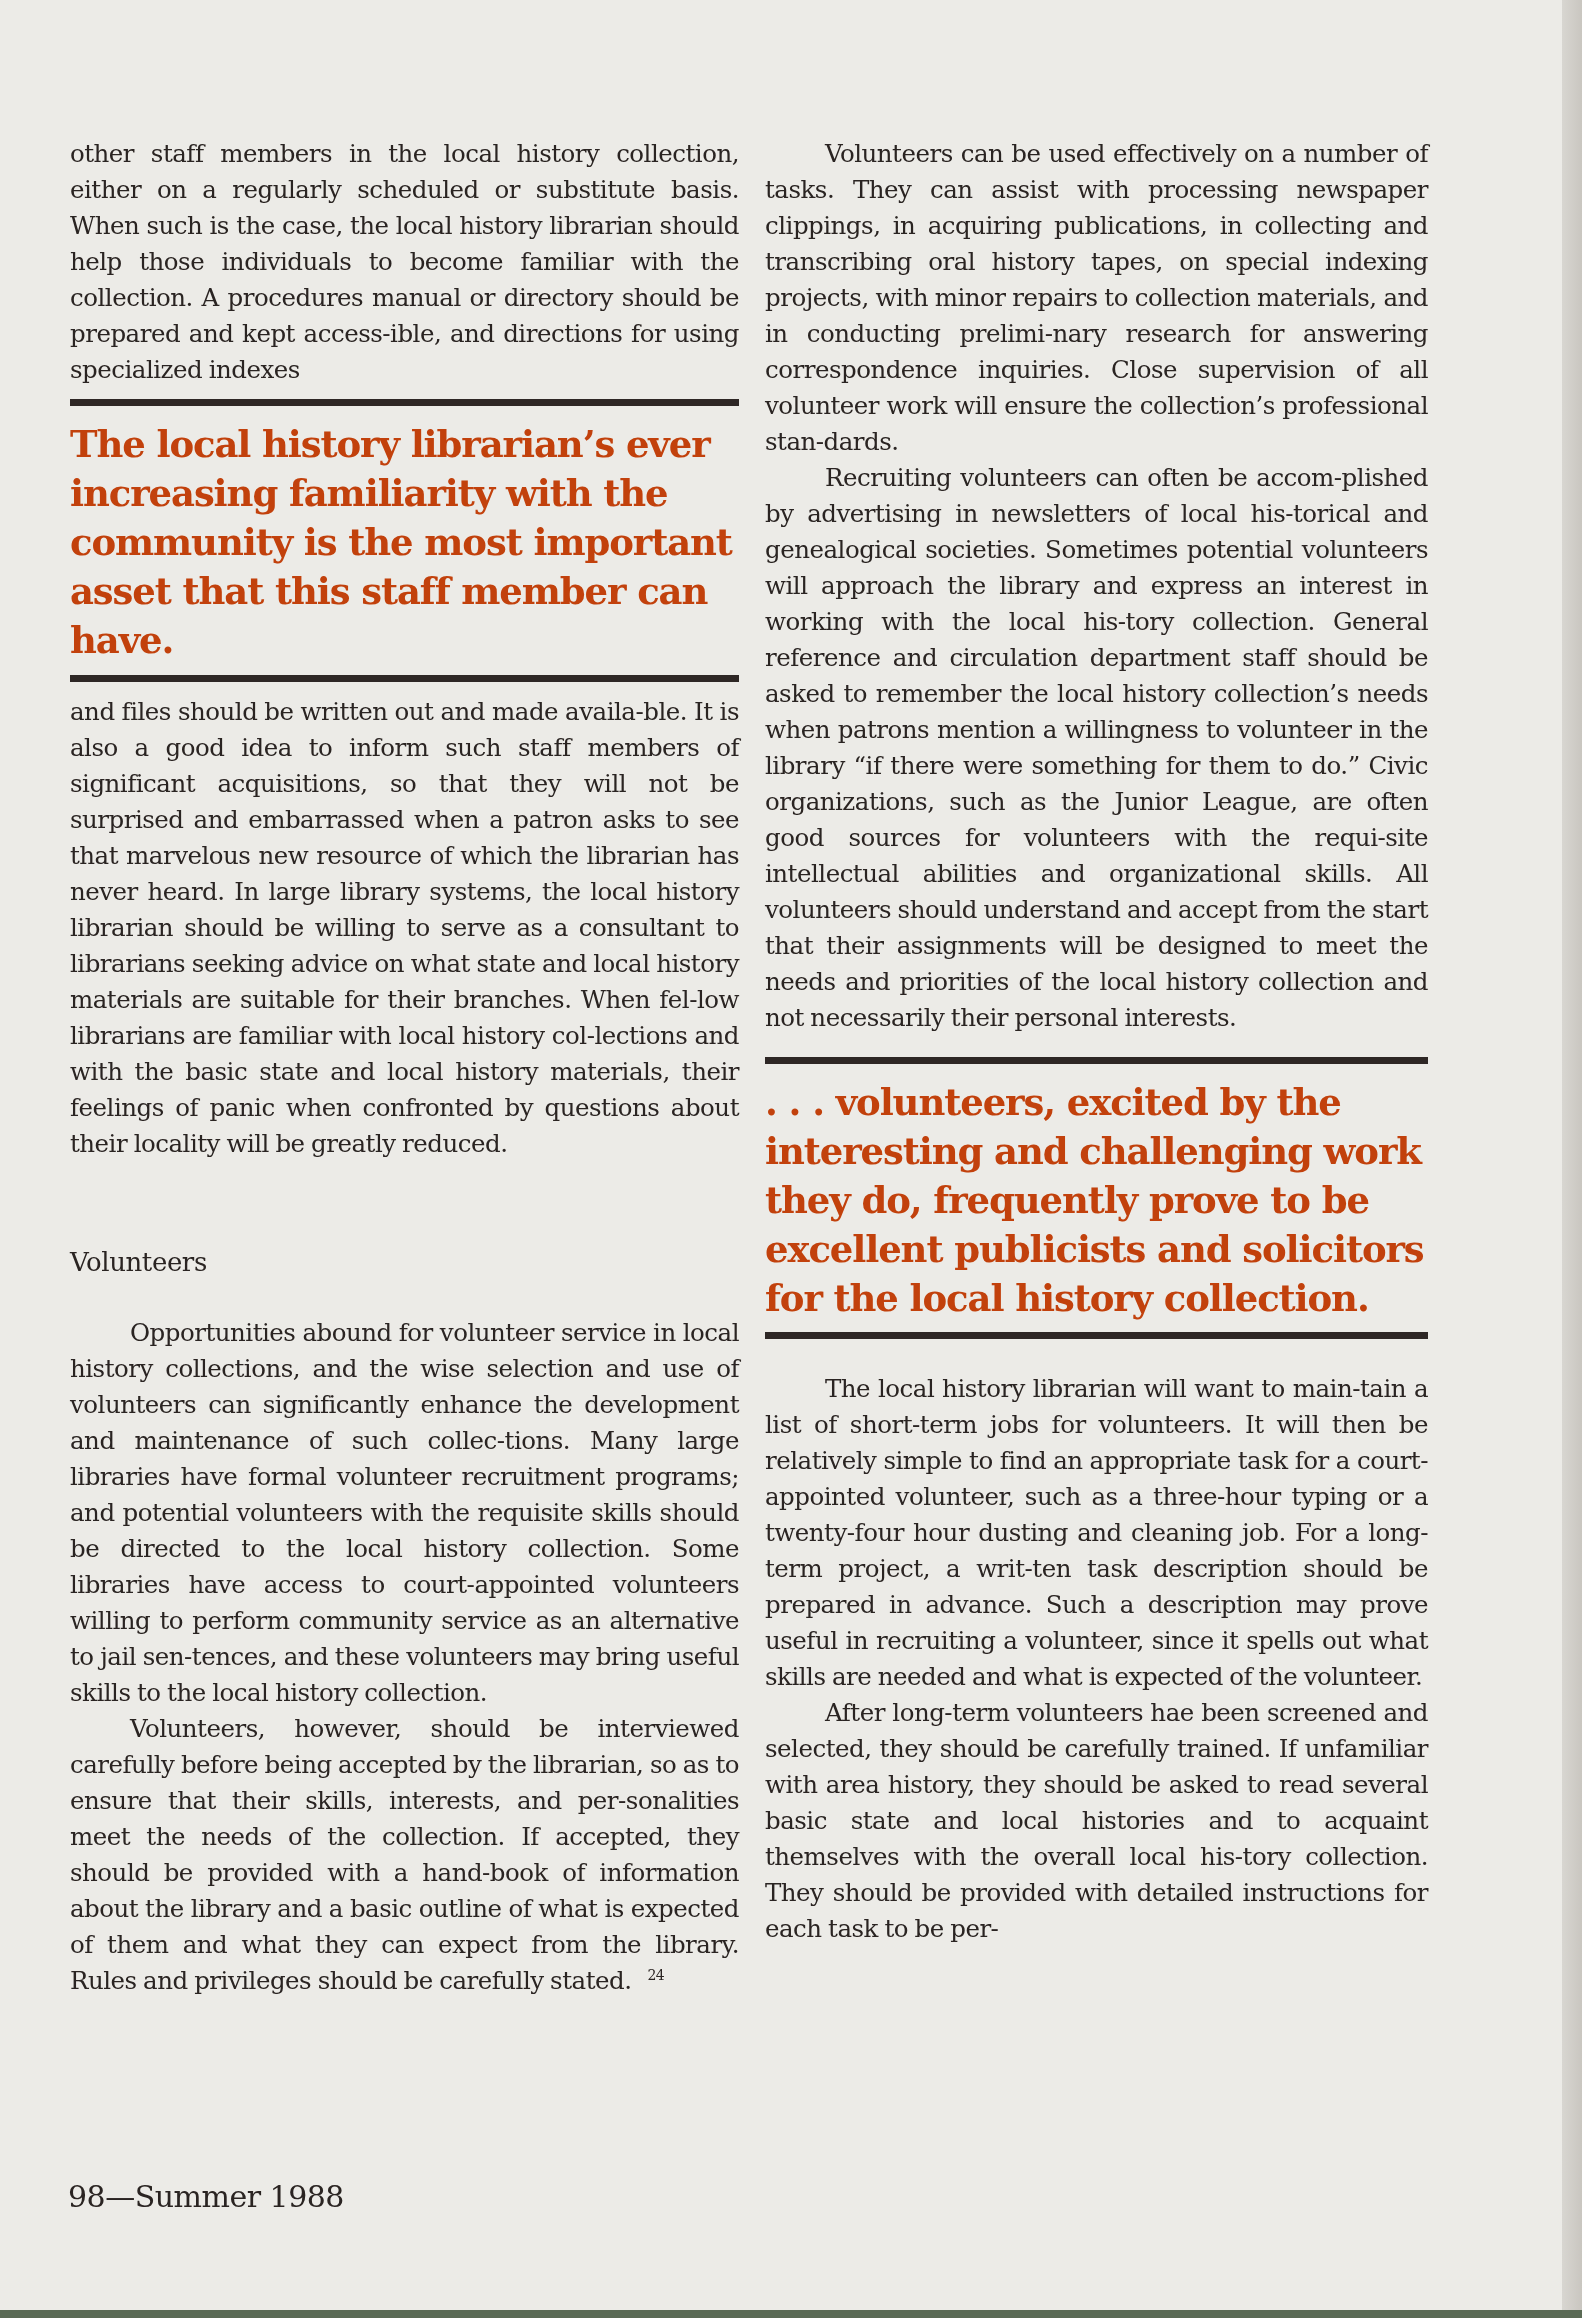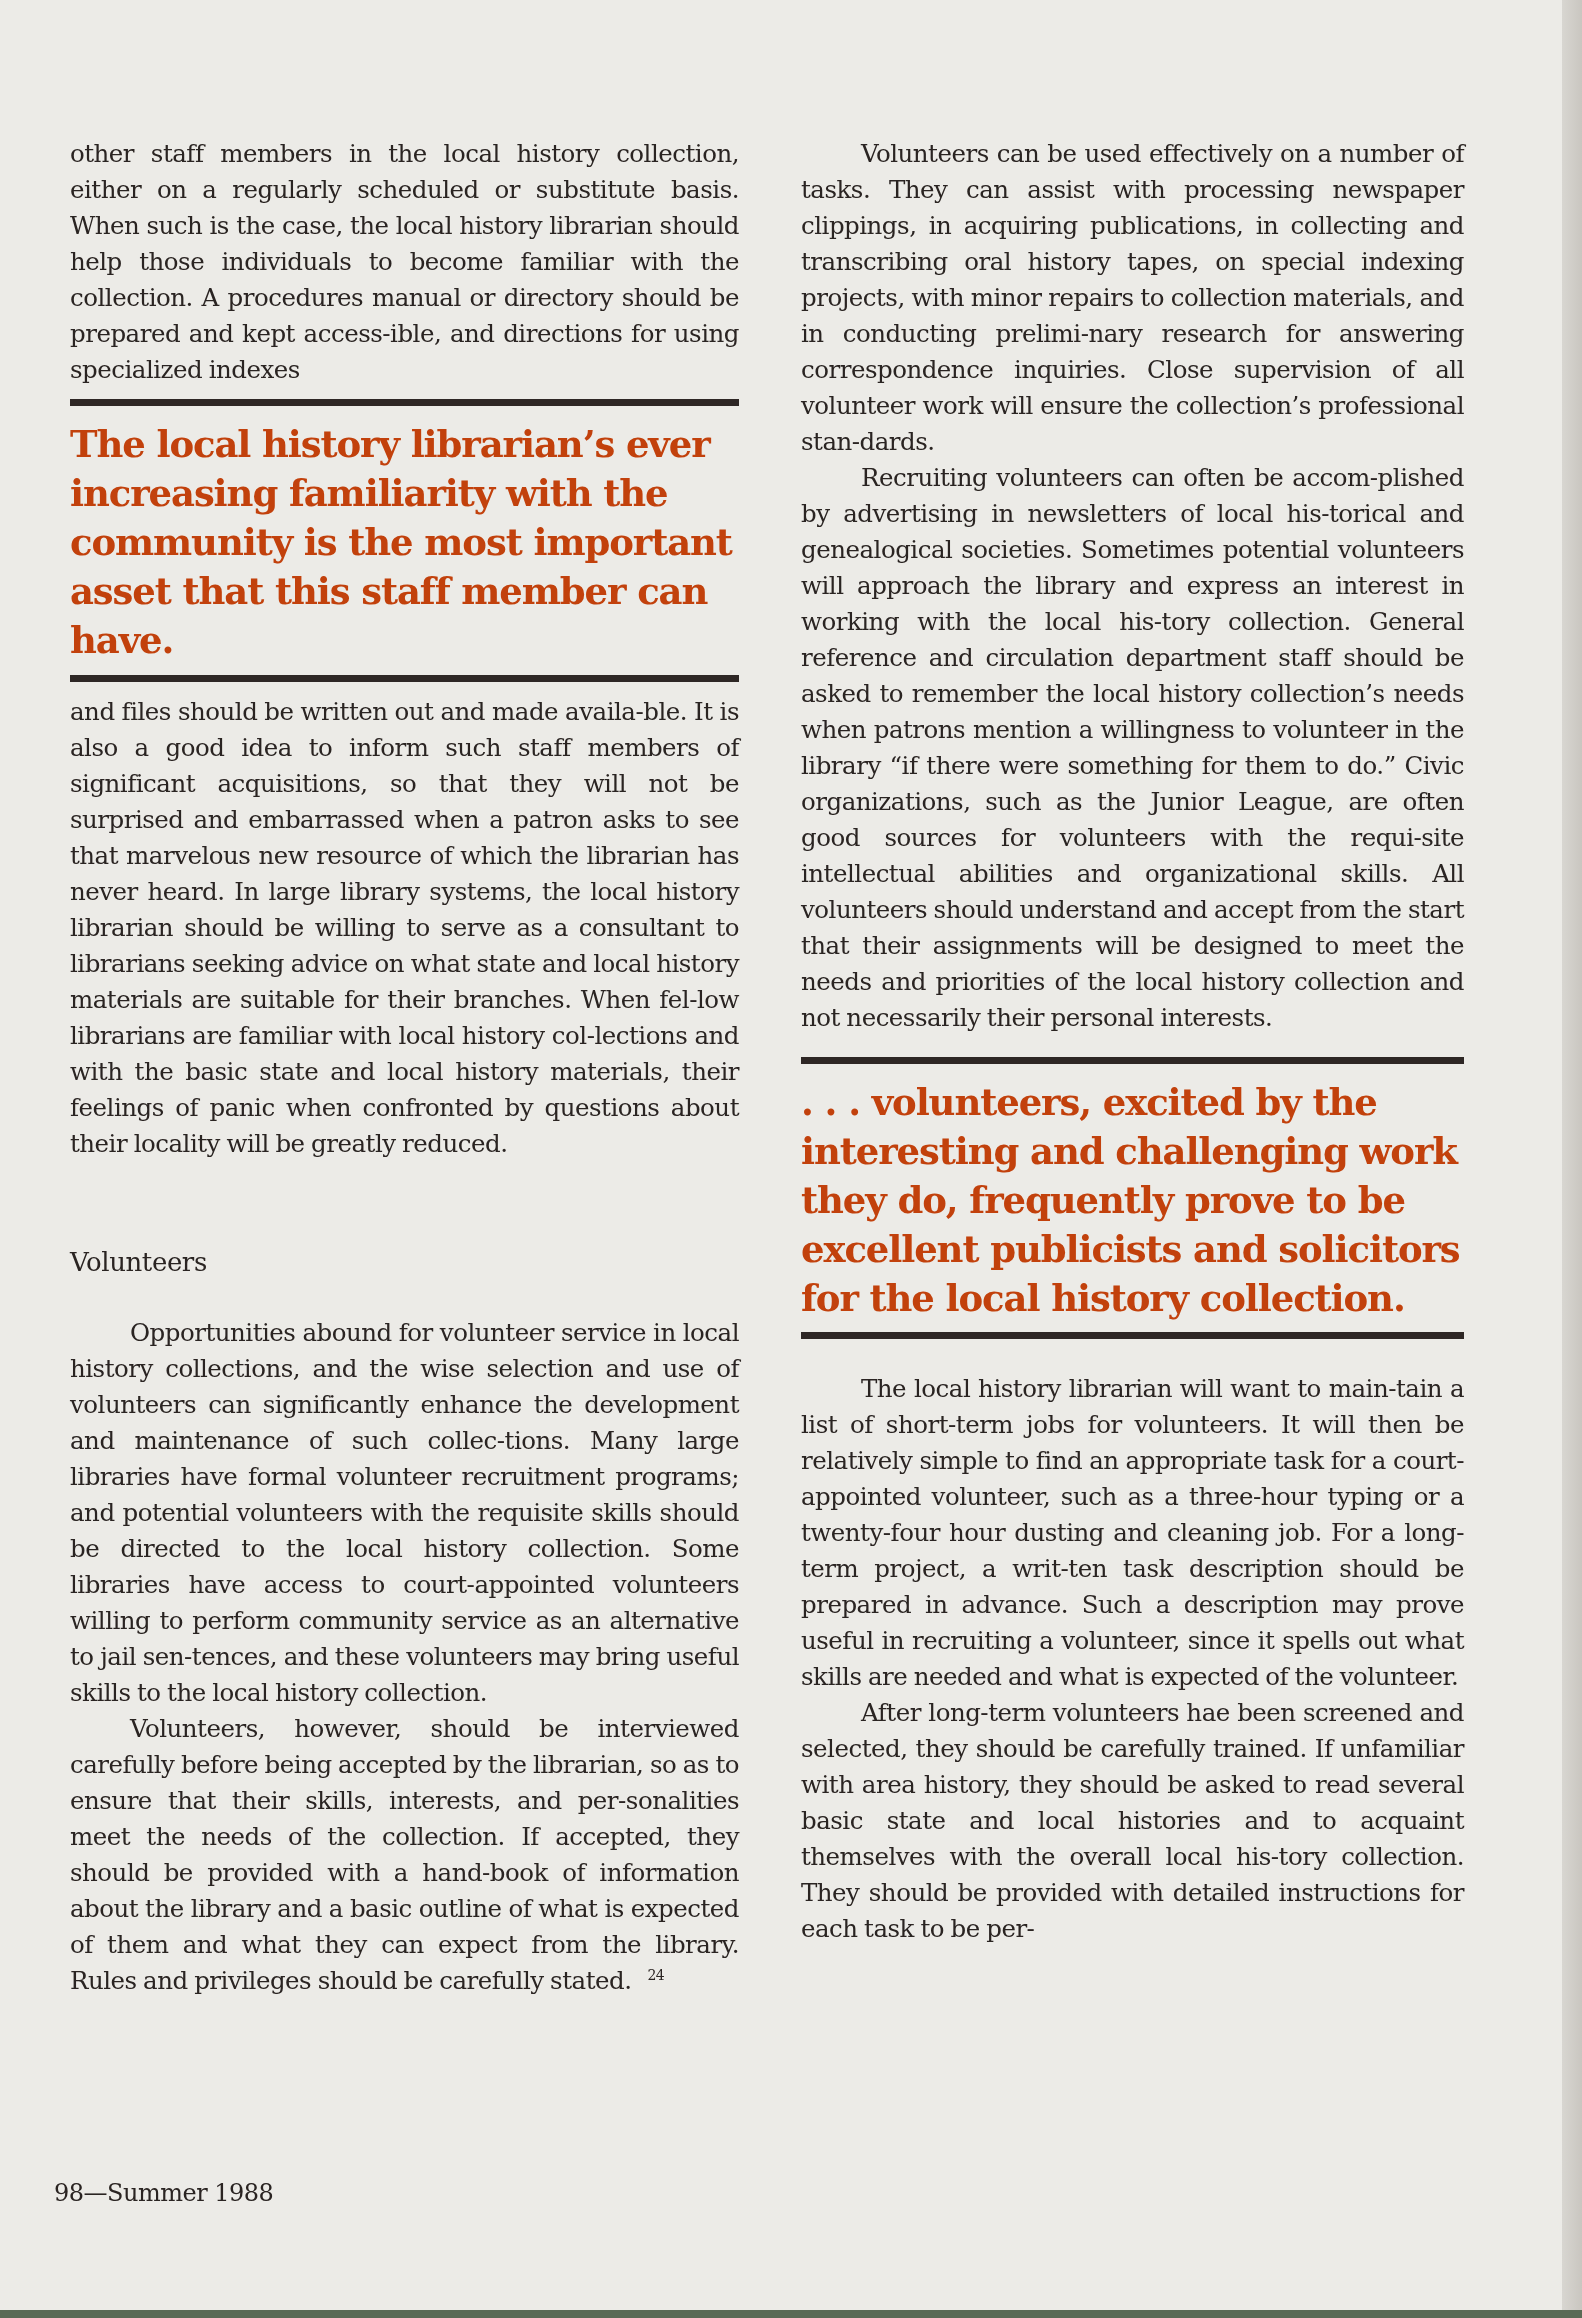--- a/index.html
+++ b/index.html
@@ -20,21 +20,21 @@
     background: linear-gradient(to right, #d8d6d1, #c9c6c0);
   }
   .edge-bottom {
     position: absolute; left: 0; bottom: 0; width: 1582px; height: 8.7px;
     background: #5a6a55;
   }
   .col {
     position: absolute; top: 136px; width: 669px;
   }
   .col-left { left: 70px; }
-  .col-right { left: 801px; width: 663px; }
+  .col-right { left: 765px; width: 663px; }
   .para {
     font-size: 24.5px; line-height: 36px; text-align: justify;
     margin: 0; letter-spacing: -0.5px; word-spacing: -0.8px;
     hyphens: none;
   }
   .indent { text-indent: 60px; }
   .pullquote {
     border-top: 7.1px solid #2e2725;
     border-bottom: 7.1px solid #2e2725;
     padding: 14.2px 0 9.5px 0;
@@ -43,22 +43,22 @@
   .pullquote p {
     margin: 0; font-weight: bold;
     font-size: 37px; line-height: 49px; letter-spacing: -1.1px;
     color: #c2410c;
   }
   .section-heading {
     font-size: 26px; font-weight: normal; margin: 85px 0 38px 0;
     letter-spacing: -0.4px;
   }
   .folio {
-    position: absolute; left: 54px; top: 2179px;
-    font-size: 24px; letter-spacing: -0.5px;
+    position: absolute; left: 68px; top: 2179px;
+    font-size: 30px; letter-spacing: -0.5px;
   }
   sup { font-size: 14px; line-height: 0; margin-left: 16px; }
 </style>
 </head>
 <body>
 
 <div class="page">
 
   <div class="col col-left">
     <p class="para">other staff members in the local history collection, either on a regularly scheduled or substitute basis. When such is the case, the local history librarian should help those individuals to become familiar with the collection. A procedures manual or directory should be prepared and kept access-ible, and directions for using specialized indexes</p>

